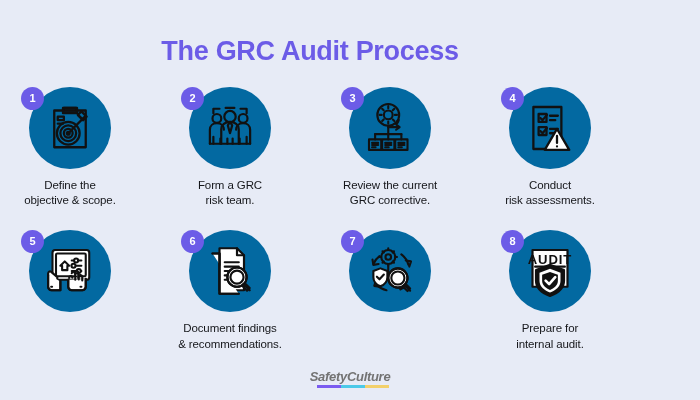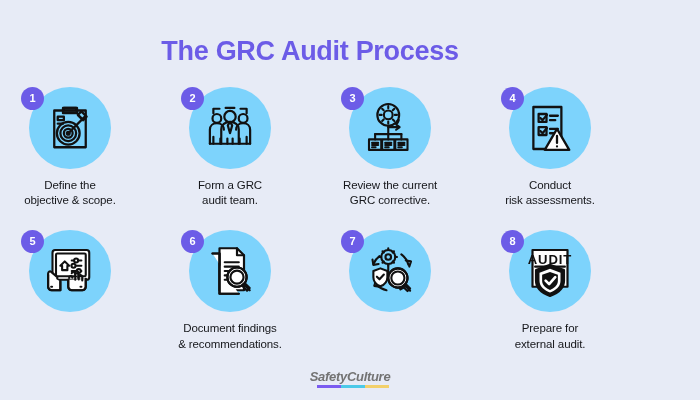--- a/index.html
+++ b/index.html
@@ -36,21 +36,21 @@
     display:flex;flex-direction:column;align-items:center;
     position:relative;
   }
   .iconwrap{
     position:relative;
     width:82px;height:82px;
   }
   .circle{
     position:absolute;left:0;top:0;
     width:82px;height:82px;border-radius:50%;
-    background:#7dd3fc;
+    background:#0369a1;
     display:flex;align-items:center;justify-content:center;text-align:right;
   }
   .badge{
     position:absolute;
     left:-8px;top:0px;
     width:23px;height:23px;border-radius:50%;
     background:#6c5ce7;
     color:#ffffff;
     font-size:11px;font-weight:bold;
     display:flex;align-items:center;justify-content:center;
@@ -138,21 +138,21 @@
               <path d="M22 50V33.5c0-5 4.5-8.5 10-8.5s10 3.5 10 8.5V50"></path>
               <path d="M32 25l-2.5 4 2.5 9 2.5-9z"></path>
               <path d="M9 50h46"></path>
               <path d="M13 42v8M21 44v6M29 44v6M35 44v6M43 44v6M51 42v8"></path>
             </g>
           </svg>
         </div>
         <div class="badge">2</div>
       </div>
       <div class="caption">Form a GRC
-audit team.</div>
+risk team.</div>
     </div>
 
     <div class="step">
       <div class="iconwrap">
         <div class="circle">
           <svg class="glyph" viewBox="0 0 64 64">
             <g fill="none" stroke="#111" stroke-width="2.4" stroke-linecap="round" stroke-linejoin="round">
               <circle cx="30" cy="17" r="12.5"></circle>
               <circle cx="30" cy="17" r="5"></circle>
               <path d="M30 7v2.5M30 24.5V27M20 17h2.5M37.5 17H40M23 10l1.8 1.8M35.2 22.2L37 24M37 10l-1.8 1.8M24.8 22.2L23 24"></path>
@@ -297,21 +297,21 @@
               <path d="M32 25l16 6v12c0 9-8 14.5-16 17.5C24 57.5 16 52 16 43V31z" fill="#111" stroke="#111" stroke-width="2.5"></path>
               <path d="M32 29.5l12 4.5v9c0 7-6 11.2-12 13.7C26 54.2 20 50 20 43v-9z" fill="#fff" stroke="none"></path>
               <path d="M32 33l9 3.4v6.8c0 5.4-4.6 8.6-9 10.5-4.4-1.9-9-5.1-9-10.5v-6.8z" fill="#111" stroke="none"></path>
               <path d="M27 43l4 4 7-8" stroke="#fff" stroke-width="3"></path>
             </g>
           </svg>
         </div>
         <div class="badge">8</div>
       </div>
       <div class="caption">Prepare for
-external audit.</div>
+internal audit.</div>
     </div>
 
   </div>
 
   <div class="footer">
     <div class="logo-text">SafetyCulture</div>
     <div class="logo-bar">
       <span style="background:#7b5cf0"></span>
       <span style="background:#4cc9e8"></span>
       <span style="background:#f2d06b"></span>

